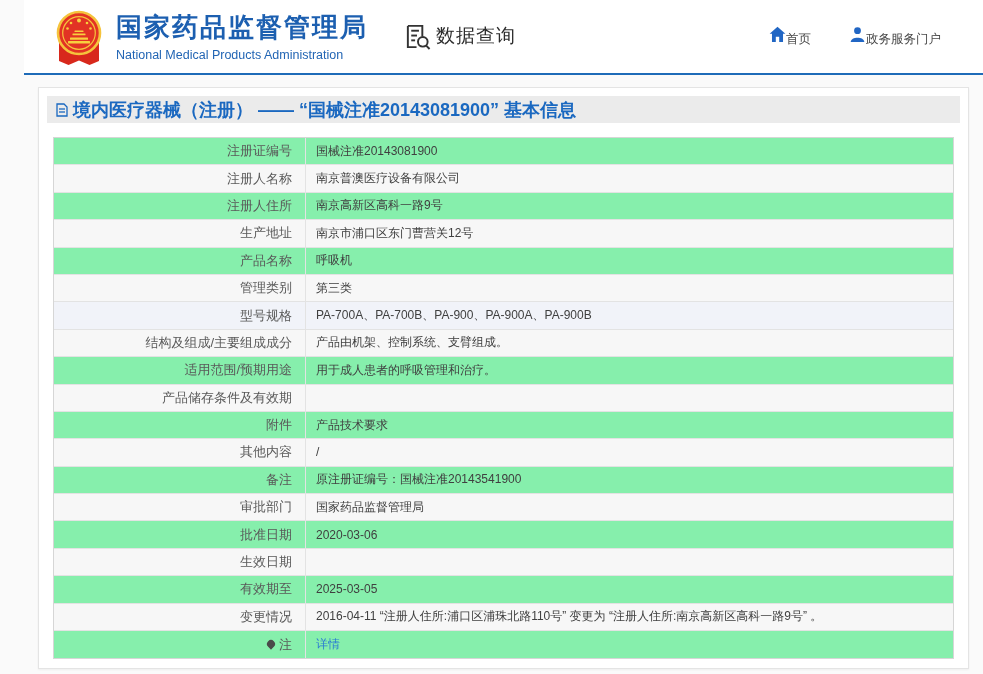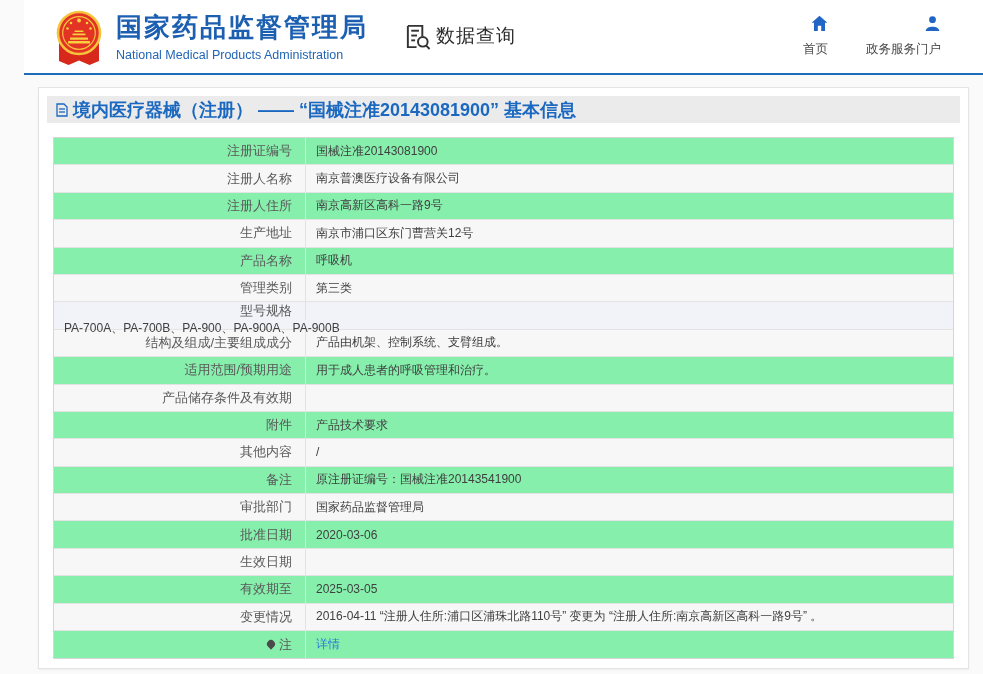--- a/index.html
+++ b/index.html
@@ -8,35 +8,35 @@
 
   
   .header { height:75px; background:#ffffff; border-bottom:2px solid #1e6bb8; display:flex; align-items:center; padding:0 28px; }
   .logo { width:54px; height:60px; flex:0 0 auto; margin-top:2px; }
   .brand { margin-left:10px; }
   .brand-title { color:#1c5fb0; font-size:26px; font-weight:bold; letter-spacing:2px; line-height:30px; }
   .brand-sub { color:#2265b4; font-size:12.5px; margin-top:6px; }
   .query-block { display:flex; align-items:flex-start; margin-left:36px; cursor:pointer; }
   .query-label { font-size:19px; color:#2b2b2b; margin-left:5px; letter-spacing:1px; }
   .top-nav { margin-left:auto; display:flex; align-items:flex-start; gap:38px; padding-right:14px; }
-  .nav-item { display:flex; flex-direction:column; align-items:flex-end; cursor:pointer; }
+  .nav-item { display:flex; align-items:center; cursor:pointer; }
   .nav-label { font-size:12.5px; color:#4a4a4a; margin-top:5px; }
 
   
   .content { padding:12px 14px 0 14px; }
   .panel { background:#ffffff; border:1px solid #e4e4e4; box-shadow:0 1px 2px rgba(0,0,0,0.05); padding:8px 8px 9px 8px; }
   .panel-title { background:#ebebeb; height:27px; display:flex; align-items:center; padding:0 9px; }
   .panel-title .doc-ic { margin-right:5px; display:inline-flex; }
   .panel-title-text { color:#1a68c0; font-size:18px; font-weight:bold; }
 
   .info-table { margin:14px 6px 0 6px; border:1px solid #d6d6d6; }
   .row { display:flex; height:27.4px; border-bottom:1px solid #e3e3e3; background:#86efac; }
   .row:last-child { border-bottom:none; }
   .row:nth-child(even) { background:#f7f7f7; }
-  .row.hl { background:#f1f3f9;flex-direction:column; }
+  .row.hl { background:#f1f3f9; }
   .cell-label { width:252px; flex:0 0 auto; text-align:right; padding-right:13px; border-right:1px solid #e3e3e3;
                 font-size:13px; color:#595959; display:flex; align-items:center; justify-content:flex-end; }
   .cell-value { flex:1; padding-left:10px; font-size:12px; color:#404040; display:flex; align-items:center; }
   .cell-value a { color:#2b7bd3; text-decoration:none; cursor:pointer; }
   .note-ic { display:inline-block; width:8px; height:8px; background:#4a4a4a; border-radius:50% 50% 50% 0;
              transform:rotate(-45deg); margin-right:4px; position:relative; top:-1px; }
 </style>
 </head>
 <body>
 

